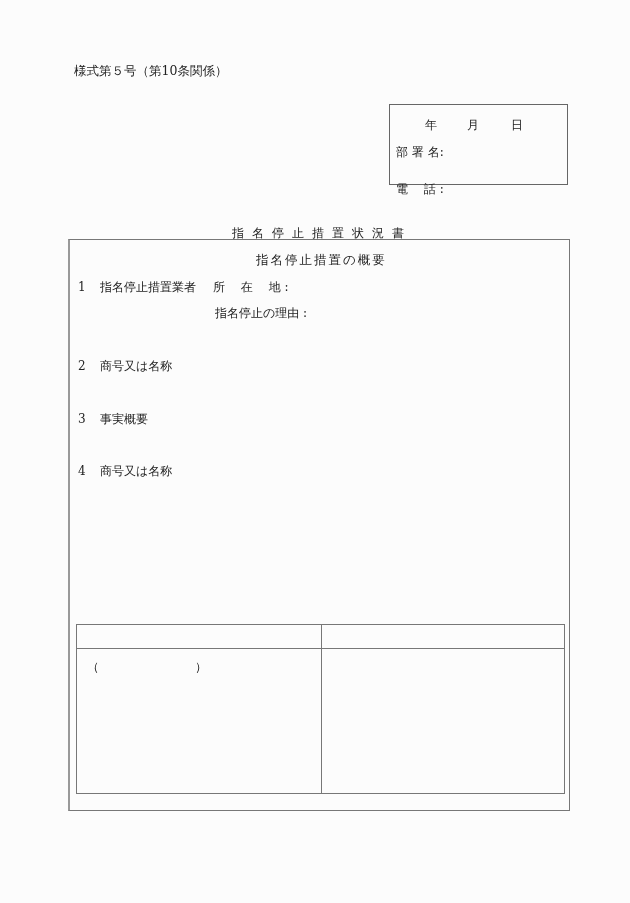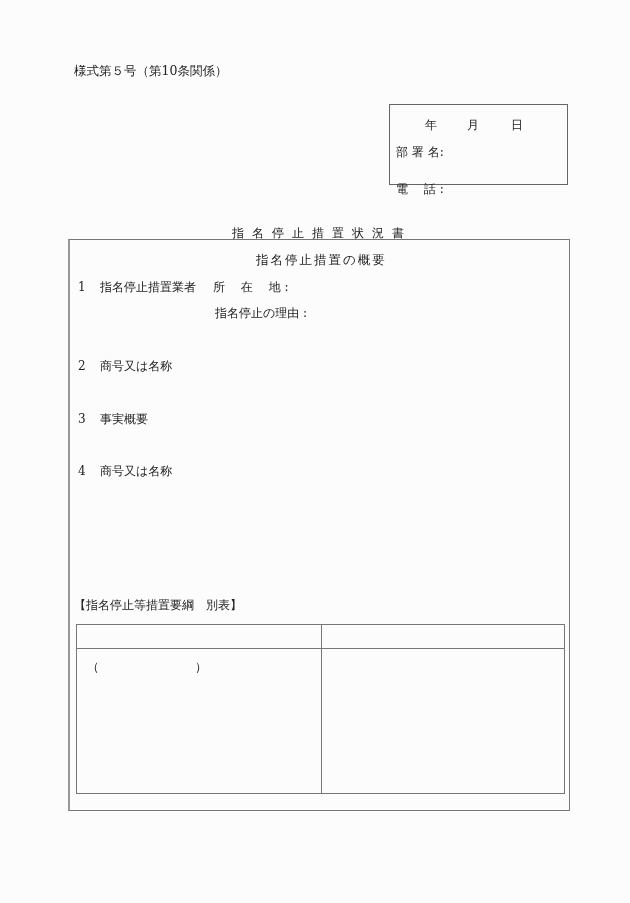--- a/index.html
+++ b/index.html
@@ -61,21 +61,20 @@
   <div class="abs item" style="left:8px;top:118px;">
     <span class="num">2</span><span>商号又は名称</span>
   </div>
   <div class="abs item" style="left:8px;top:171px;">
     <span class="num">3</span><span>事実概要</span>
   </div>
   <div class="abs item" style="left:8px;top:223px;">
     <span class="num">4</span><span>商号又は名称</span>
   </div>
 
-  <div class="abs item" style="left:4px;top:357px;">【指名停止等措置要綱　別表】</div>
 
   <div class="table">
     <div class="vline"></div>
     <div class="hline"></div>
     <span class="abs" style="left:10px;top:34px;">（</span>
     <span class="abs" style="left:118px;top:34px;">）</span>
   </div>
 </div>
 
 </body></html>

